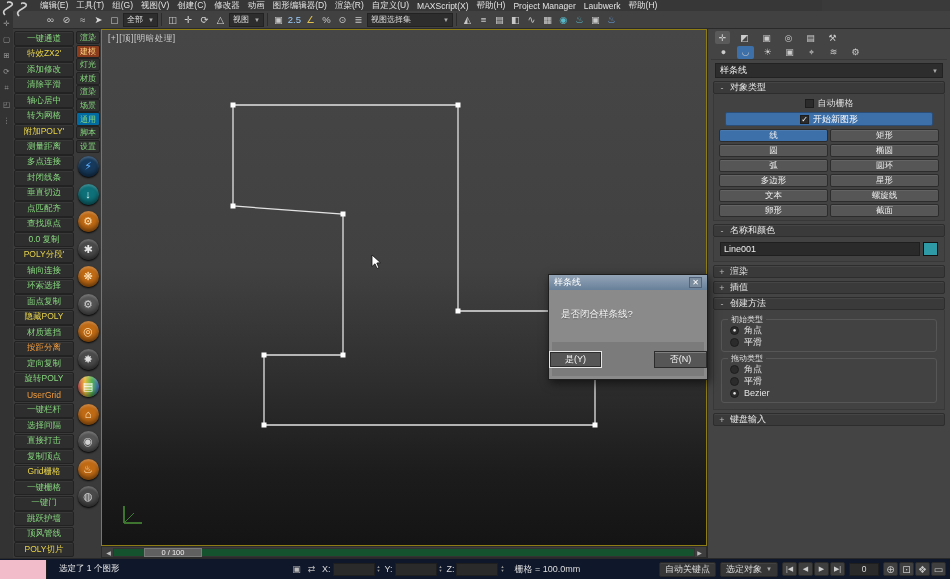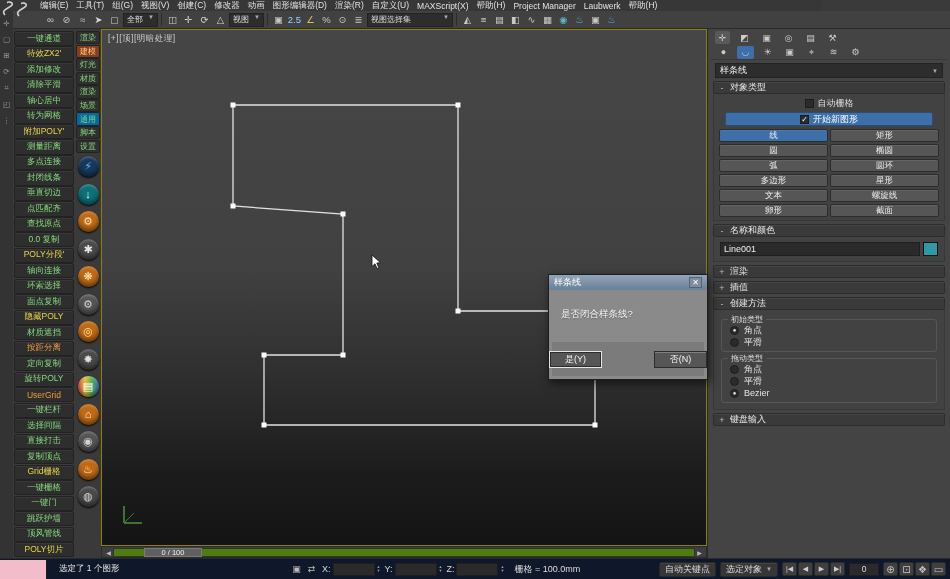--- a/index.html
+++ b/index.html
@@ -6,21 +6,21 @@
   html,body{width:950px;height:579px;overflow:hidden}
   body{position:relative;background:#3a3a3a;font-family:"Liberation Sans","DejaVu Sans",sans-serif;color:#ddd;font-size:9px}
 
   
   .menubar{position:absolute;left:0;top:0;width:822px;height:11px;background:#373737;display:flex;align-items:center;padding-left:36px;z-index:6}
   .menubar .mi{padding:0 4px;font-size:8.5px;color:#e2e2e2;white-space:nowrap}
   .logo{position:absolute;left:2px;top:0;z-index:7}
   .toolbar{position:absolute;left:13px;top:11px;width:937px;height:18px;background:#414141;border-bottom:1px solid #2a2a2a;display:flex;align-items:center;gap:1px;padding-left:30px;overflow:hidden}
   .ticon{min-width:15px;height:15px;display:flex;align-items:center;justify-content:center;font-size:9.5px;border-radius:2px}
   .tsep{width:1px;height:13px;background:#2c2c2c;margin:0 2px}
-  .tdrop{height:14px;background:#2d2d2d;border:1px solid #222;display:flex;font-size:8px;color:#ddd;padding:0 3px;gap:5px;white-space:nowrap}
+  .tdrop{height:14px;background:#2d2d2d;border:1px solid #222;display:flex;align-items:center;font-size:8px;color:#ddd;padding:0 3px;gap:5px;white-space:nowrap}
   .tdrop .arr{font-size:6px;color:#aaa}
 
   
   .lstrip{position:absolute;left:0;top:11px;width:13px;height:547px;background:#333;display:flex;flex-direction:column;align-items:center;gap:7px;padding-top:8px;color:#999;font-size:7.5px}
 
   
   .tools{position:absolute;left:13px;top:29px;width:62px;height:529px;background:#3a3a3a;display:flex;flex-direction:column;padding-top:2px}
   .toolbtn{height:15.2px;flex:0 0 15.2px;margin:0 1px 0.3px 1px;background:#2e2e2e;border:1px solid #222;border-radius:2px;font-size:8.5px;display:flex;align-items:center;justify-content:center;white-space:nowrap;overflow:hidden;box-shadow:inset 0 1px 0 rgba(255,255,255,.05)}
   .cats{position:absolute;left:75px;top:29px;width:26px;height:529px;background:#3a3a3a;display:flex;flex-direction:column;padding-top:2px}
   .catbtn{height:13.2px;flex:0 0 13.2px;margin:0 1px 0.4px 1px;border:1px solid #222;border-radius:2px;font-size:8px;display:flex;align-items:center;justify-content:center;white-space:nowrap;overflow:hidden}
@@ -66,21 +66,21 @@
   .swatch{width:15px;height:14px;border:1px solid #111}
   .group{border:1px solid #565656;border-radius:3px;margin:6px 2px 3px 2px;padding:4px 8px 3px 8px;position:relative}
   .glabel{position:absolute;top:-6px;left:6px;background:#424242;padding:0 3px;font-size:8px;color:#ddd}
   .radiorow{display:flex;align-items:center;gap:5px;height:12px;color:#e4e4e4}
   .radio{width:9px;height:9px;border-radius:50%;background:#2b2b2b;border:1px solid #1d1d1d;display:flex;align-items:center;justify-content:center}
   .rdot{font-size:6px;line-height:7px;color:#e8e8e8}
 
   
   .timeline{position:absolute;left:101px;top:546px;width:606px;height:12px;background:#3e3e3e;border:1px solid #2b2b2b;display:flex;align-items:center;padding:0 2px}
   .tarrow{width:9px;font-size:6px;color:#bbb;text-align:center}
-  .ttrack{flex:1;height:9px;background:#4d7c0f;border:1px solid #333;position:relative}
+  .ttrack{flex:1;height:9px;background:#14532d;border:1px solid #333;position:relative}
   .tthumb{position:absolute;left:30px;top:-1px;width:58px;height:9px;background:#606060;border:1px solid #7a7a7a;font-size:7.5px;color:#f0f0f0;display:flex;align-items:center;justify-content:center}
 
   
   .statusbar{position:absolute;left:0;top:558px;width:950px;height:21px;background:#0f172a;border-top:1px solid #292929;display:flex;align-items:center;gap:4px;padding-right:4px}
   .listener{width:47px;height:19px;background:#f2bcca;border-right:1px solid #1f1f1f;flex:0 0 47px}
   .prompt{width:235px;color:#ececec;font-size:8.5px;padding-left:8px;white-space:nowrap;overflow:hidden}
   .sicon{width:13px;height:13px;display:flex;align-items:center;justify-content:center;color:#bbb;font-size:9px}
   .coord{display:flex;align-items:center;gap:2px;color:#ddd}
   .cinput{width:42px;height:13px;background:#2a2a2a;border:1px solid #1e1e1e;color:#ddd;font-size:8.5px;padding:0 2px;font-family:"Liberation Sans","DejaVu Sans",sans-serif}
   .spin{display:flex;flex-direction:column;justify-content:center;font-size:4px;color:#999;line-height:4px}

